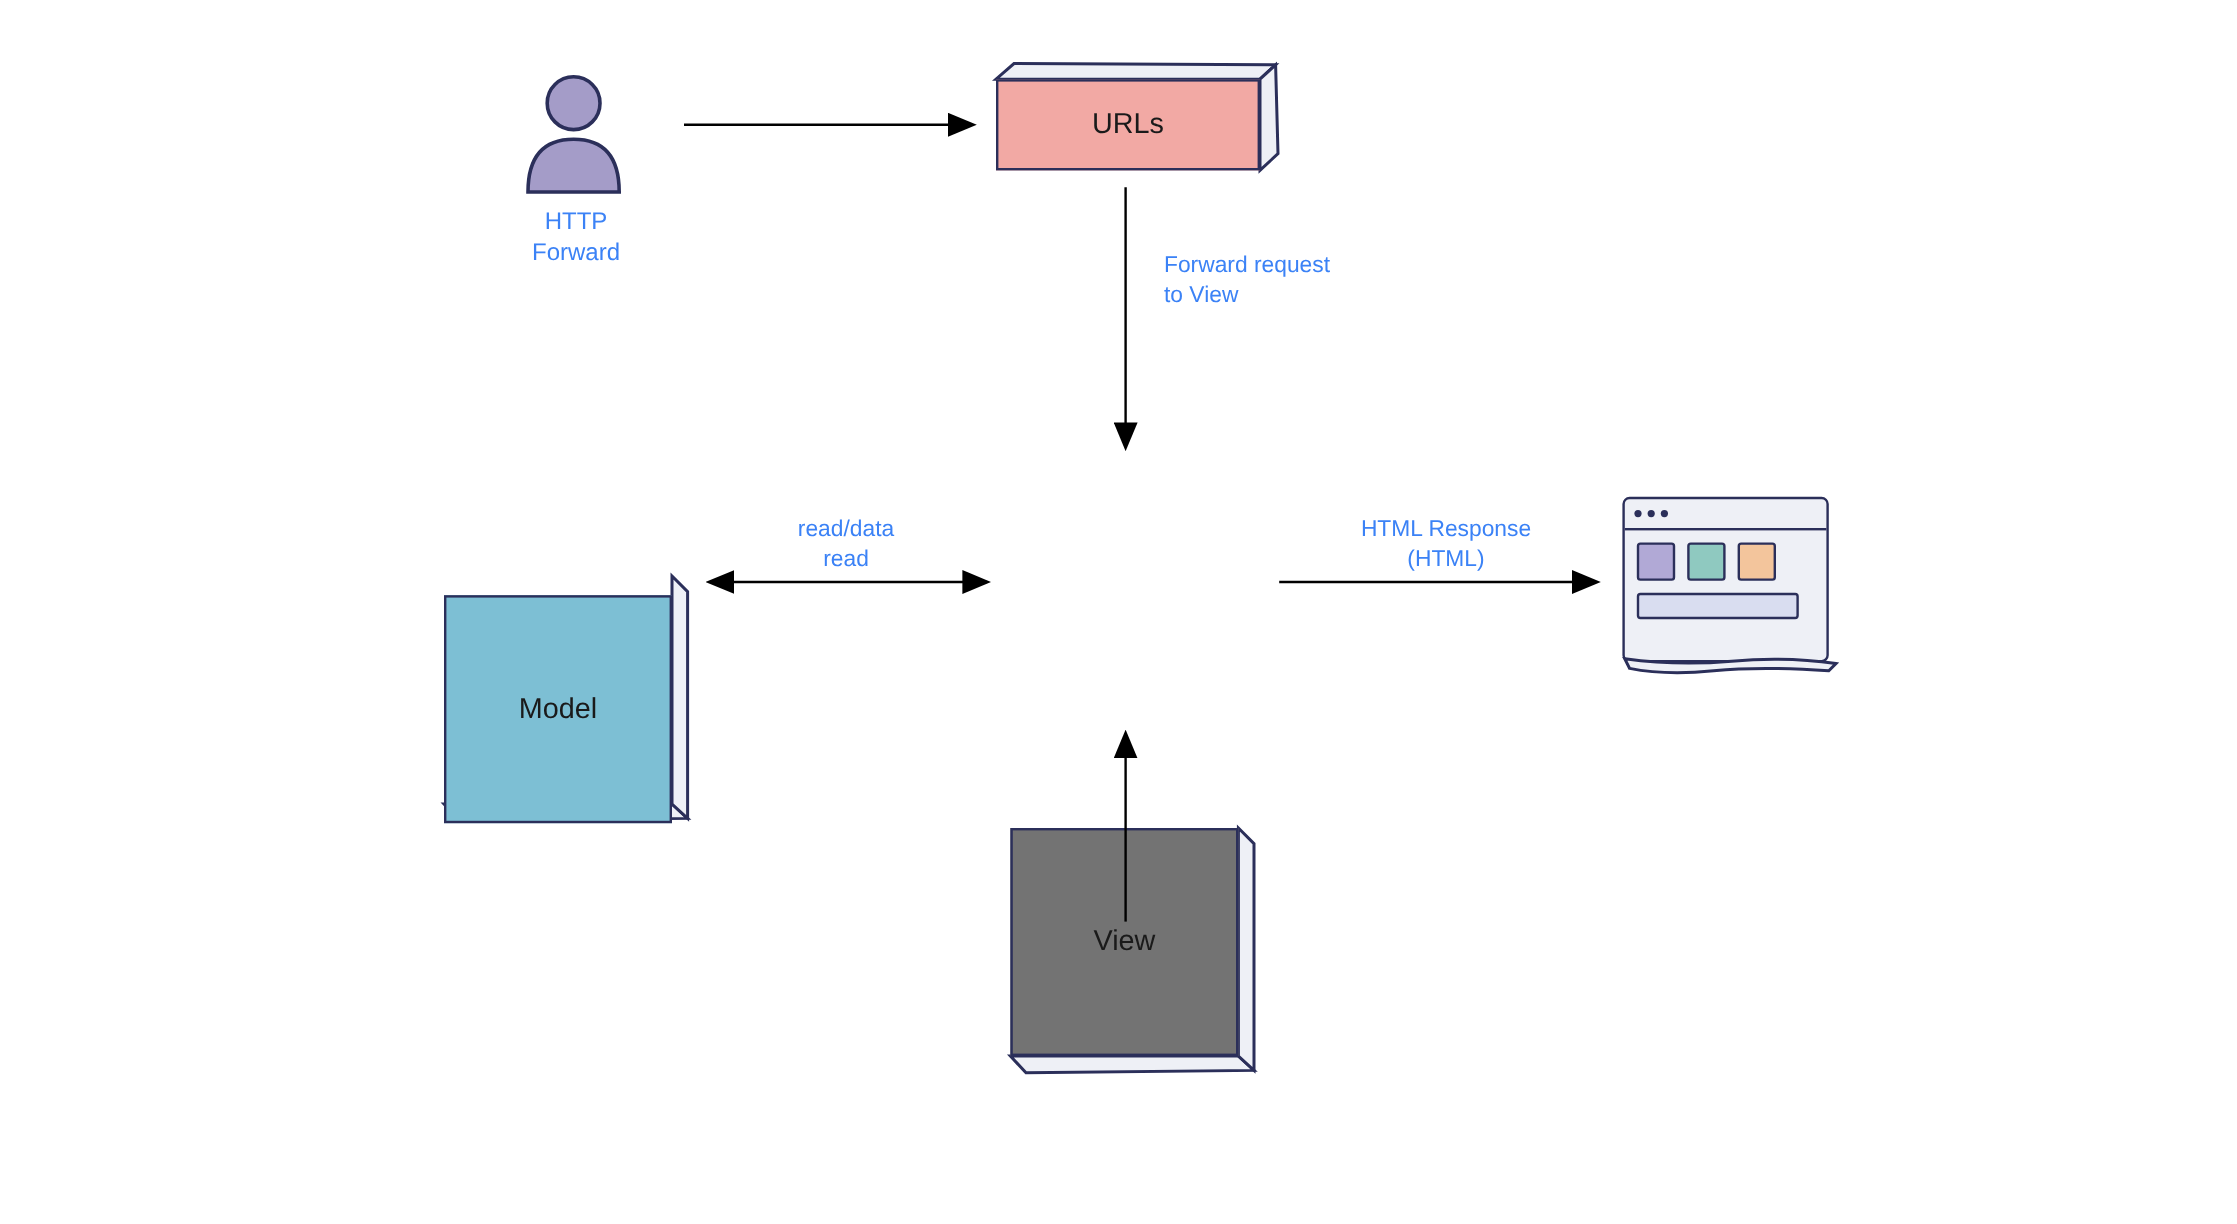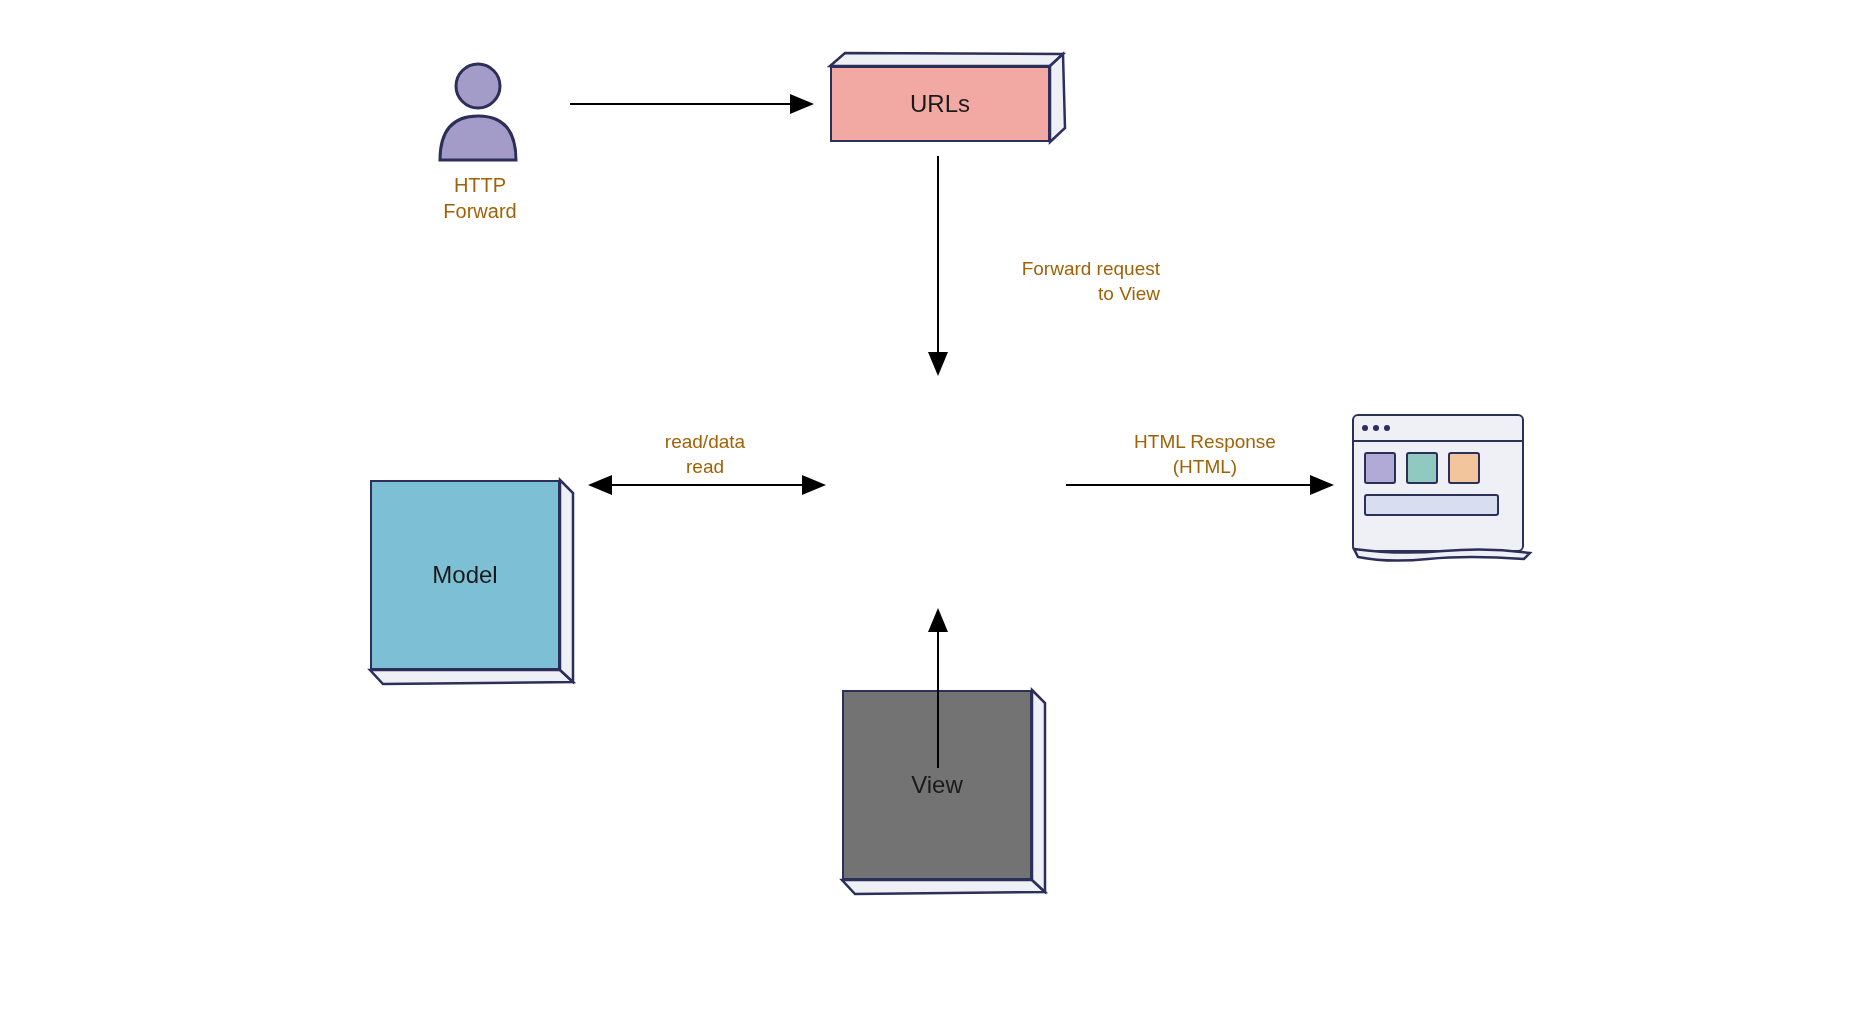--- a/index.html
+++ b/index.html
@@ -25,21 +25,21 @@
     align-items: center;
     justify-content: center;
     font-size: 24px;
     font-weight: 400;
     color: #1a1a1a;
     box-sizing: border-box;
   }
   .label {
     position: absolute;
     font-size: 20px;
-    color: #a16207;
+    color: #3b82f6;
     text-align: center;
     line-height: 1.3;
   }
   svg.arrows {
     position: absolute;
     top: 0;
     left: 0;
     width: 1864px;
     height: 1020px;
     pointer-events: none;
@@ -114,21 +114,21 @@
   <div class="box-face" style="left:0; top:0; width:220px; height:76px; background:#f2a9a4;">
     <span>URLs</span>
   </div>
 </div>
 
 <div class="node box-3d" style="left:370px; top:390px; width:210px; height:210px;">
   <svg width="240" height="240" style="position:absolute; left:-15px; top:-5px;">
     <polygon points="15,195 205,195 218,207 28,209" fill="#eef0f6" stroke="#2b2f5a" stroke-width="2.5"></polygon>
     <polygon points="205,5 218,18 218,207 205,195" fill="#eef0f6" stroke="#2b2f5a" stroke-width="2.5"></polygon>
   </svg>
-  <div class="box-face" style="left:0; top:0; width:190px; height:190px; background:#7dbfd4;">
+  <div class="box-face" style="left:0; top:16px; width:190px; height:190px; background:#7dbfd4;">
     <span>Model</span>
   </div>
 </div>
 
 <div class="node box-3d" style="left:842px; top:390px; width:210px; height:210px;">
   <svg width="240" height="240" style="position:absolute; left:-15px; top:-5px;">
     <polygon points="15,195 205,195 218,207 28,209" fill="#eef0f6" stroke="#2b2f5a" stroke-width="2.5"></polygon>
     <polygon points="205,5 218,18 218,207 205,195" fill="#eef0f6" stroke="#2b2f5a" stroke-width="2.5"></polygon>
   </svg>
   <div class="box-face" style="left:0; top:0; width:190px; height:190px; background:#737373;">
@@ -172,21 +172,21 @@
     <marker id="arrowhead-rev" markerWidth="12" markerHeight="10" refX="2" refY="5" orient="auto">
       <path d="M12,0 L0,5 L12,10 Z" fill="#000"></path>
     </marker>
   </defs>
 
   <line x1="1066" y1="485" x2="1330" y2="485" stroke="#000" stroke-width="2" marker-end="url(#arrowhead)"></line>
 
   <line x1="938" y1="768" x2="938" y2="612" stroke="#000" stroke-width="2" marker-end="url(#arrowhead)"></line>
 </svg>
 
-<div class="label" style="left:970px; top:210px; width:190px; text-align:right; font-size:19px;margin-top:47px;">
+<div class="label" style="left:970px; top:210px; width:190px; text-align:left; font-size:19px;">
   <span>Forward request</span><br>
   <span>to View</span>
 </div>
 
 <div class="label" style="left:630px; top:430px; width:150px; font-size:19px;">
   <span>read/data</span><br>
   <span>read</span>
 </div>
 
 <div class="label" style="left:1110px; top:430px; width:190px; font-size:19px;">

